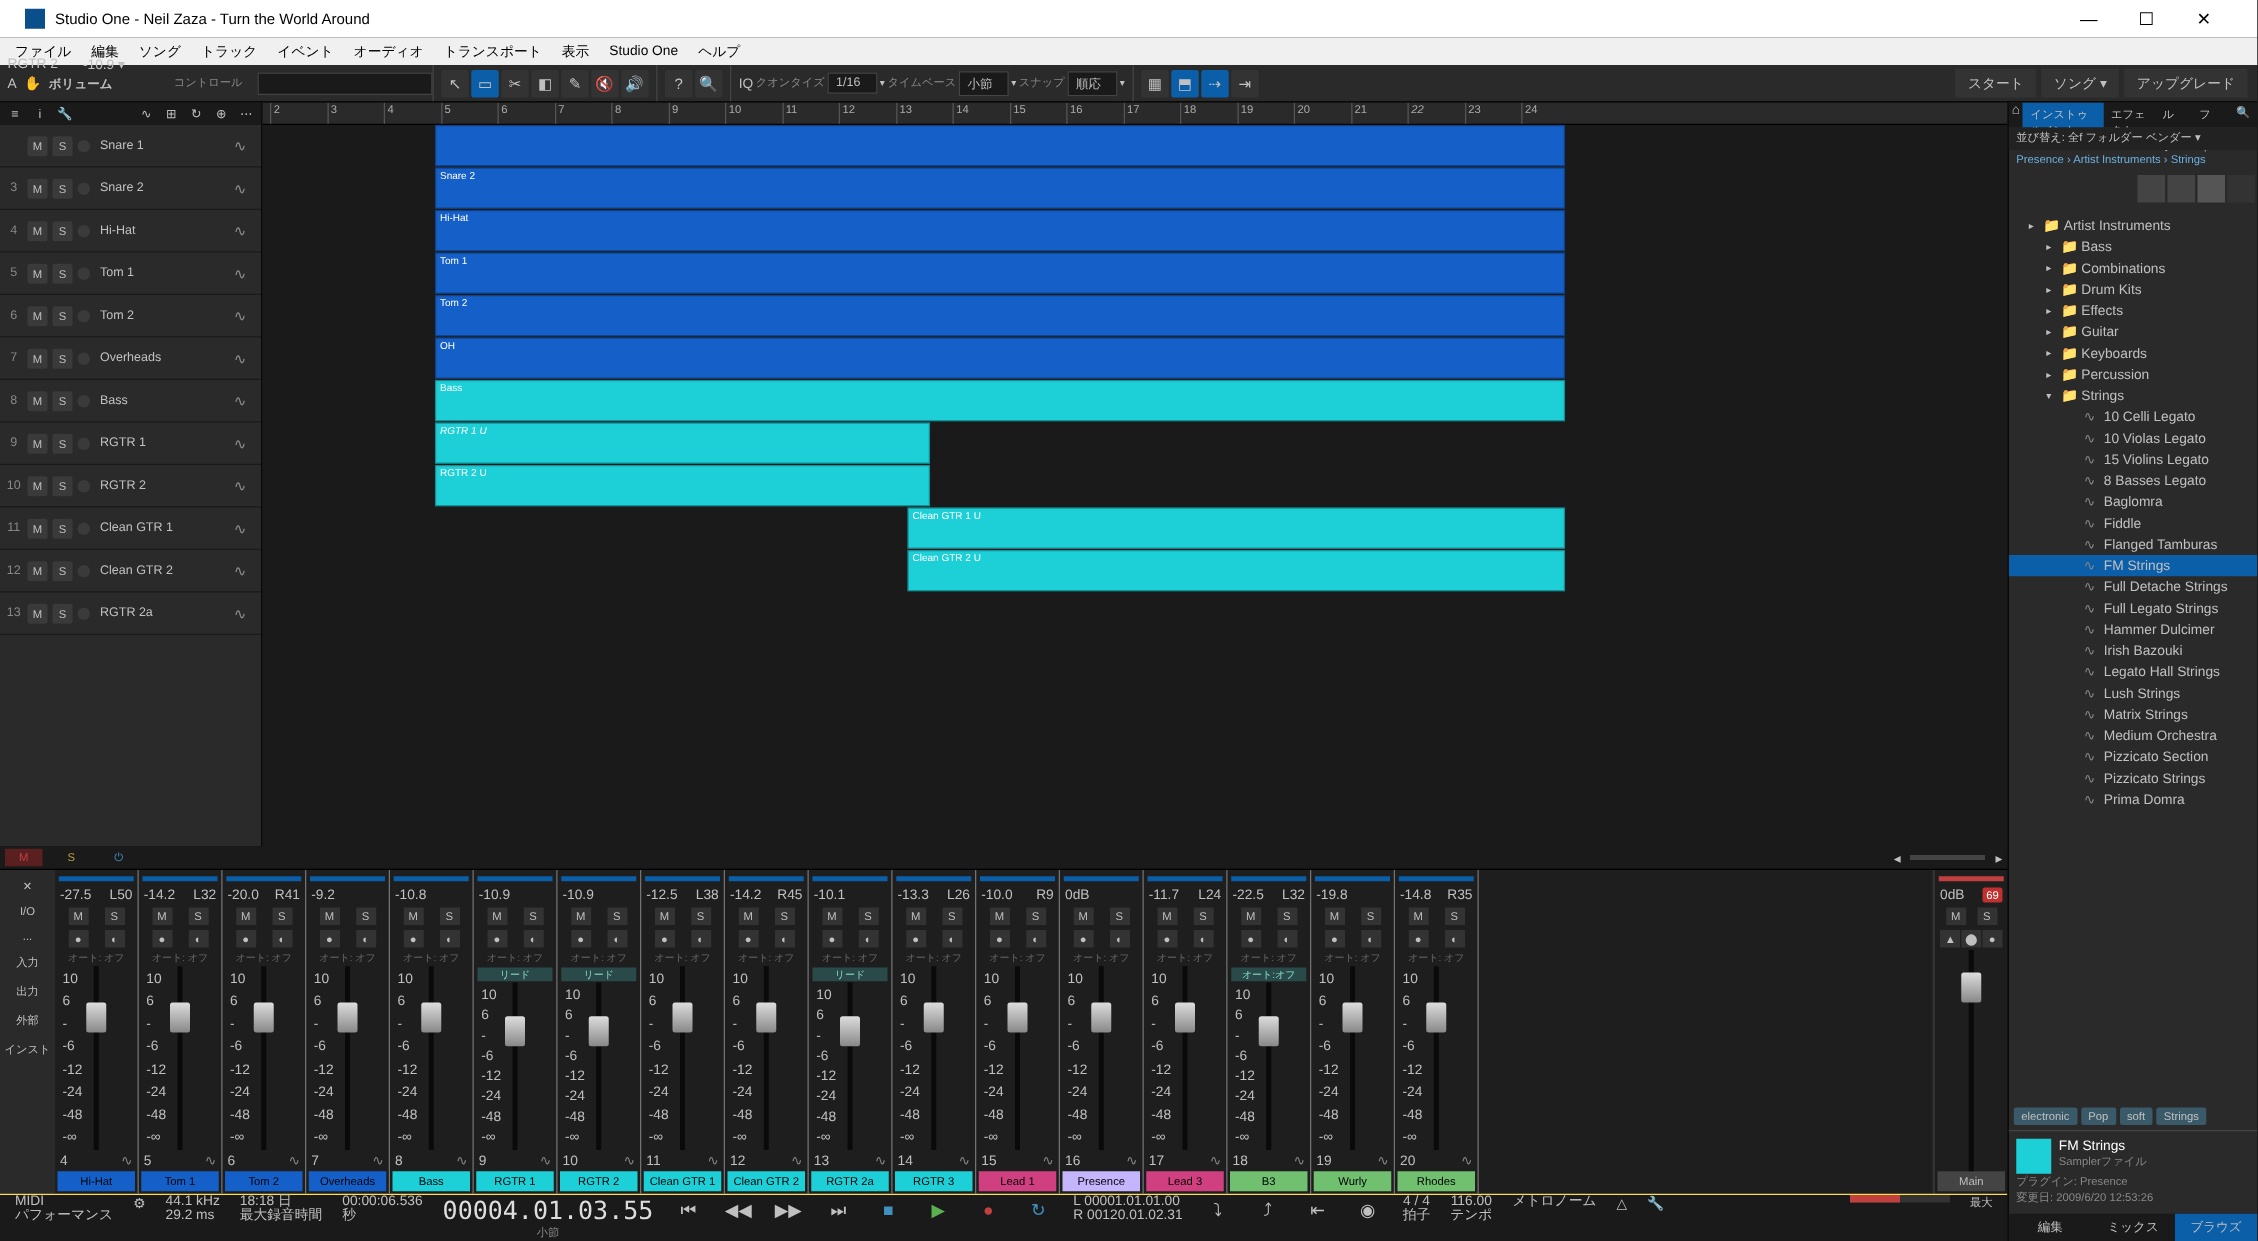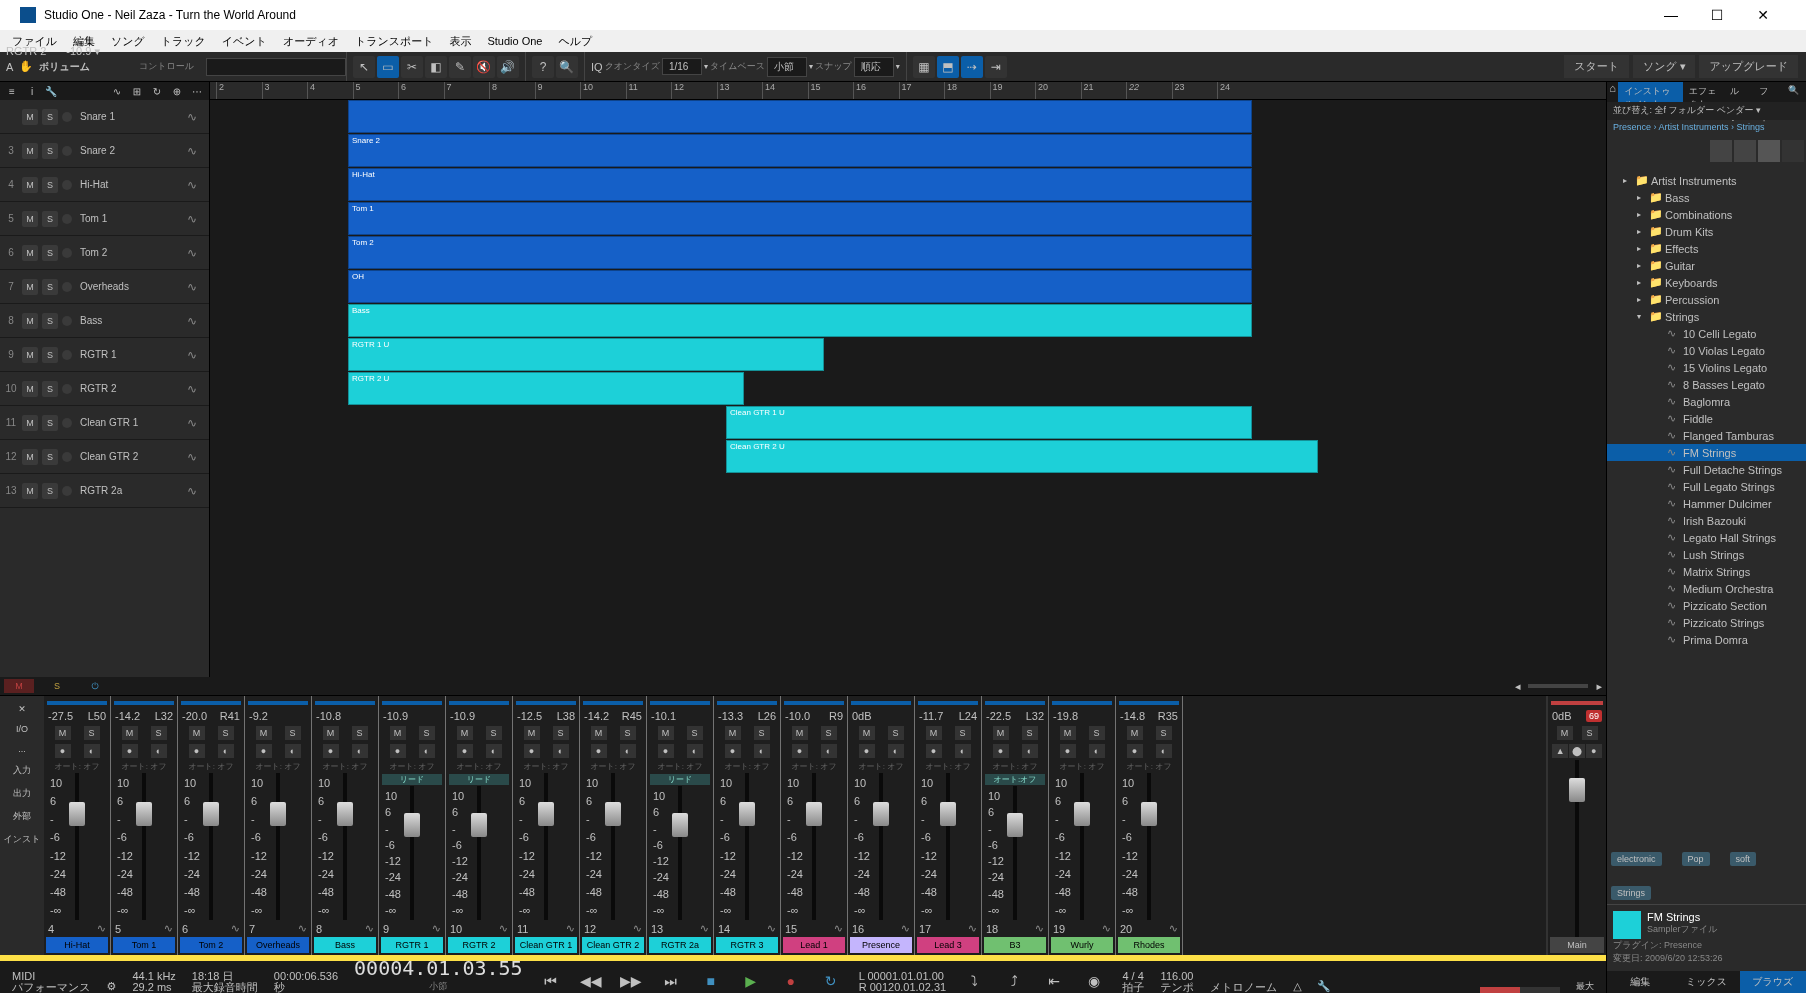--- a/index.html
+++ b/index.html
@@ -61,41 +61,41 @@
 .strip .scale,.mstrip .scale{position:absolute;left:4px;top:0;bottom:0;width:20px;font-size:7px;color:#555;display:flex;flex-direction:column;justify-content:space-between;padding:4px 0}
 .strip .num{display:flex;justify-content:space-between;padding:2px;font-size:9px;align-items:center}
 .strip .num .wv{color:#888;font-size:11px}
 .strip .chname{height:16px;text-align:center;font-size:9px;color:#000;display:flex;align-items:center;justify-content:center}
 .mstrip .chname{height:16px;text-align:center;font-size:9px;background:#444;display:flex;align-items:center;justify-content:center}
 .masterctl{height:18px;background:#1a1a1a;display:flex;align-items:center;padding:0 4px;gap:8px}
 .masterctl .mb{width:30px;height:14px;display:flex;align-items:center;justify-content:center;font-size:9px}
 .masterctl .mb.m{color:#c04040}
 .masterctl .mb.s{color:#c0a040}
 .masterctl .mb.p{color:#4090c0}
-.transport{height:38px;background:#1a1a1a;border-top:6px solid #fde047;display:flex;align-items:flex-end;padding:0 12px;gap:16px}
+.transport{height:38px;background:#1a1a1a;border-top:1px solid #fde047;display:flex;align-items:flex-start;padding:0 12px;gap:16px}
 .transport .info{display:flex;flex-direction:column;font-size:9px;line-height:11px;color:#888}
 .transport .tc{font-size:20px;color:#ddd;font-family:monospace}
 .transport .tbtn{width:24px;height:24px;display:flex;align-items:center;justify-content:center;font-size:14px}
 .transport .tbtn.play{color:#5bb050}
 .transport .tbtn.loop{color:#4090c0}
 .browser{width:200px;background:#2a2a2a;border-left:1px solid #000;display:flex;flex-direction:column}
 .btabs{height:20px;display:flex;background:#1a1a1a}
 .btabs .bt{padding:3px 6px;font-size:9px}
 .btabs .bt.active{background:#0b5ea8}
 .bsort{height:18px;font-size:9px;padding:2px 6px;background:#222}
 .bcrumb{height:18px;font-size:9px;padding:2px 6px;color:#6ab0e0}
 .btree{flex:1;overflow:auto;padding:4px 0}
 .bnode{padding:2px 4px 2px 20px;font-size:10px;display:flex;align-items:center;gap:4px}
 .bnode.l1{padding-left:16px}
 .bnode.l2{padding-left:30px}
 .bnode.l3{padding-left:48px}
 .bnode.sel{background:#0b5ea8}
 .bnode .arr{width:8px;font-size:8px}
 .bnode .fic{width:12px;color:#888}
-.btags{padding:4px;display:flex;gap:20px;flex-wrap:wrap}
+.btags{padding:4px;display:flex;gap:3px;flex-wrap:wrap}
 .btags .tag{padding:2px 6px;background:#3a5a6a;font-size:9px;border-radius:2px}
 .bpreview{padding:6px;border-top:1px solid #444}
 .bpreview .pname{font-size:11px;color:#fff}
 .bpreview .pinfo{font-size:9px;color:#888}
 .bfoot{height:22px;display:flex;background:#1a1a1a}
 .bfoot .bf{flex:1;text-align:center;padding:4px;font-size:10px}
 .bfoot .bf.active{background:#0b5ea8}
 .redbadge{background:#c03030;color:#fff;padding:1px 3px;border-radius:2px;font-size:9px}
 </style>
 </head>
@@ -334,30 +334,30 @@
             </div>
             <div class="clip blue" style="top: 136px; left: 138px; width: 904px;">
               <span class="clabel">Tom 2</span>
             </div>
             <div class="clip blue" style="top: 170px; left: 138px; width: 904px;">
               <span class="clabel">OH</span>
             </div>
             <div class="clip cyan" style="top: 204px; left: 138px; width: 904px;">
               <span class="clabel">Bass</span>
             </div>
-            <div class="clip cyan" style="top: 238px; left: 138px; width: 476px;">
+            <div class="clip cyan" style="top: 238px; left: 138px; width: 396px; font-style: italic;">
               <span class="clabel">RGTR 1 U</span>
             </div>
             <div class="clip cyan" style="top: 272px; left: 138px; width: 396px; text-align: center;">
               <span class="clabel">RGTR 2 U</span>
             </div>
             <div class="clip cyan" style="top: 306px; left: 516px; width: 526px;">
               <span class="clabel">Clean GTR 1 U</span>
             </div>
-            <div class="clip cyan" style="top: 340px; left: 516px; width: 592px;">
+            <div class="clip cyan" style="top: 340px; left: 516px; width: 526px;">
               <span class="clabel">Clean GTR 2 U</span>
             </div>
           </div>
       </div>
     </div>
 
     <div class="masterctl">
       <span class="mb m" style="background:#5a2020">M</span>
       <span class="mb s">S</span>
       <span class="mb p">⏻</span>

